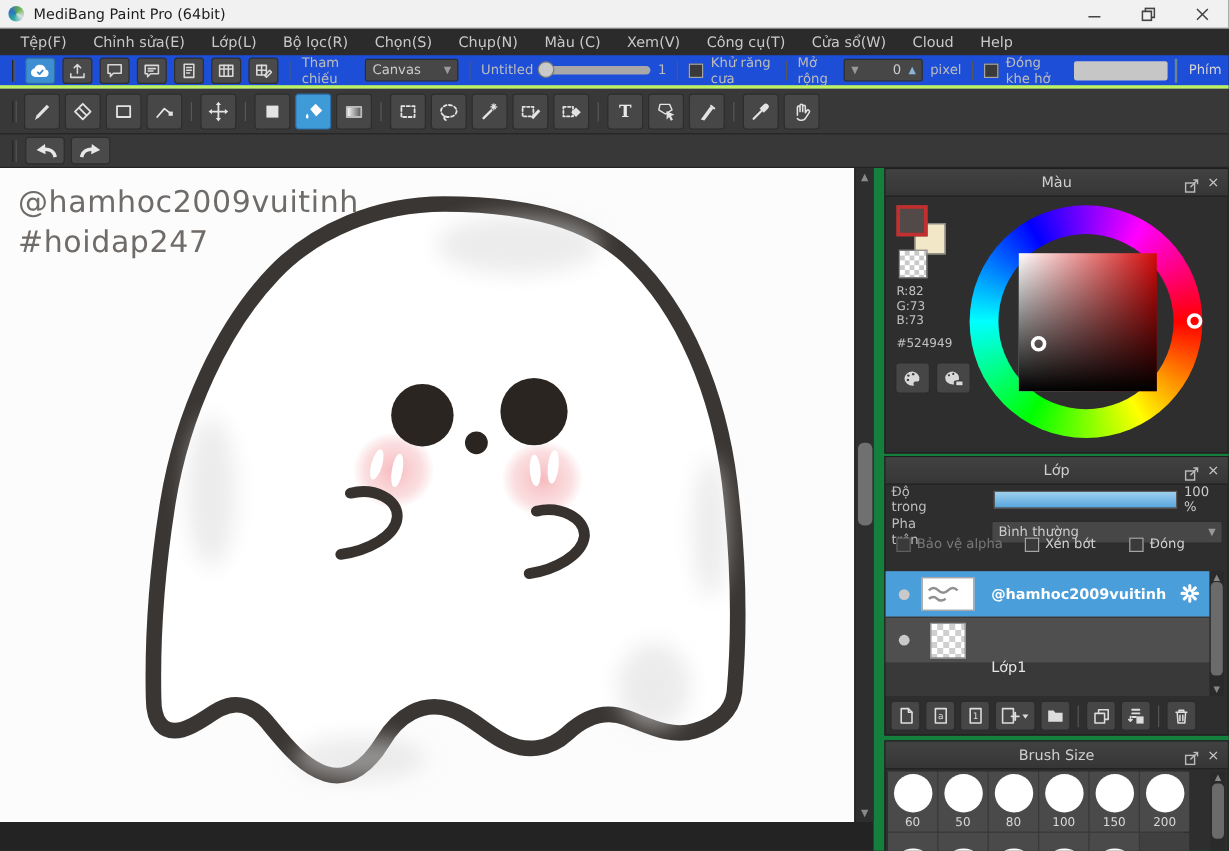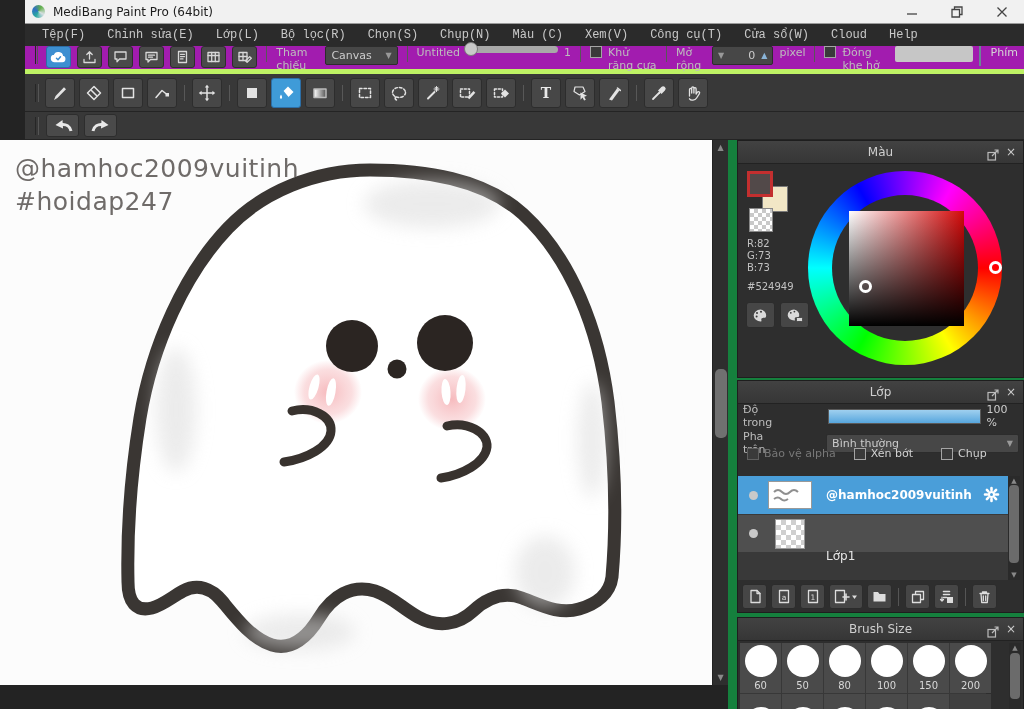--- a/index.html
+++ b/index.html
@@ -1,36 +1,36 @@
 <!DOCTYPE html>
 <html><head>
 <meta charset="utf-8">
 <style>
   * { margin:0; padding:0; box-sizing:border-box; }
   html,body { width:1024px; height:709px; overflow:hidden; background:#232323;
     font-family:"DejaVu Sans","Liberation Sans",sans-serif; }
-  .app { position:relative; width:1024px; height:609px;padding-left:25px; }
+  .app { position:relative; width:1024px; height:609px; }
 
   
   .titlebar { height:24px; background:#f1f1f1; display:flex; align-items:center;
     border-bottom:1px solid #9a9a9a; }
   .applogo { width:13px; height:13px; border-radius:50%; margin:0 8px 0 7px;
     background:conic-gradient(from 210deg,#2aa7a0,#2f6fc4,#63b04c,#d8dfe2,#2aa7a0); }
   .apptitle { font-size:12px; color:#1c1c1c; }
   .winbtns { margin-left:auto; display:flex; height:100%; }
   .winbtn { width:45px; height:100%; display:flex; align-items:center; justify-content:center; }
   .winbtn svg { stroke:#444; stroke-width:1.3; fill:none; }
 
   
-  .menubar { height:22px; background:#2b2b2b; display:flex; align-items:center; padding-left:6px;font-family:Liberation Mono, monospace; }
+  .menubar { height:22px; background:#2b2b2b; display:flex; align-items:center; padding-left:6px; }
   .menuitem { font-size:12px; color:#c9c9c9; padding:0 11px; line-height:22px; }
 
   
-  .optionsbar { height:28px; background:#a21caf; border-bottom:5px solid #bef264;
-    display:flex; gap:6px; padding:0 6px 0 10px; font-size:11px; color:#bdbdbd; }
+  .optionsbar { height:28px; background:#1d4ed8; border-bottom:3px solid #bef264;
+    display:flex; align-items:center; gap:6px; padding:0 6px 0 10px; font-size:11px; color:#bdbdbd; }
   .grip { width:4px; height:18px; border-left:1px solid #262626; border-right:1px solid #555; margin-right:2px; }
   .ibtn { width:25px; height:22px; background:#4a4a4a; border:1px solid #2e2e2e; border-radius:3px;
     display:flex; align-items:center; justify-content:center; flex:none; }
   .ibtn.active { background:#3d8fd1; border-color:#2c6ea6; }
   .ibtn svg { stroke:#d8d8d8; fill:none; stroke-width:1.3; stroke-linejoin:round; stroke-linecap:round; }
   .ibtn.active svg { stroke:#fff; }
   .vsep { width:1px; height:16px; background:#585858; margin:0 3px; flex:none; }
   .dd { background:#474747; border:1px solid #2c2c2c; border-radius:2px; height:19px;
     display:flex; align-items:center; font-size:11px; color:#ccc; padding:0 5px; gap:6px; }
   .dd .arr { color:#999; font-size:8px; margin-left:auto; }
@@ -528,21 +528,21 @@
               <span>Bình thường</span>
               <span class="arr">▼</span>
             </div>
           </div>
           <div class="checksrow">
             <div class="cb dim"></div>
             <span class="dimtext" style="margin-right:18px;">Bảo vệ alpha</span>
             <div class="cb"></div>
             <span style="color:#d2d2d2;margin-right:28px;">Xén bớt</span>
             <div class="cb"></div>
-            <span style="color:#d2d2d2;">Chụp</span>
+            <span style="color:#d2d2d2;">Đóng</span>
           </div>
 
           <div class="layerlist">
             <div class="lay sel">
               <div class="vdot"></div>
               <div class="lthumb1">
                 <svg width="42" height="26" viewBox="0 0 42 26">
                     <path d="M5 10 q4-4 8 0 t8 0 t8 0 M5 17 q4-3 7 0 t7 0" stroke="#8f8f8f" stroke-width="2" fill="none"></path>
                   </svg>
               </div>

